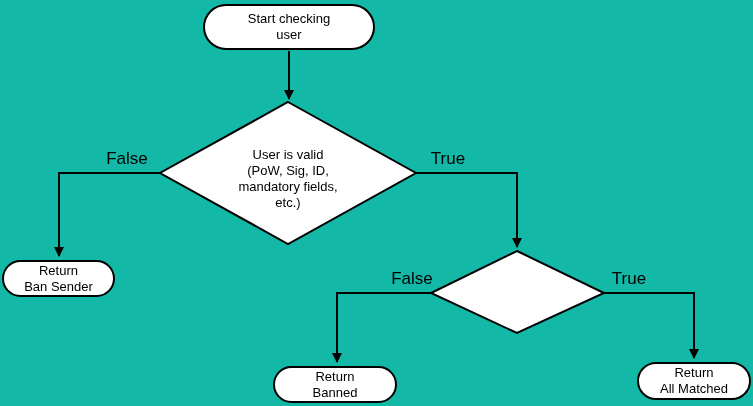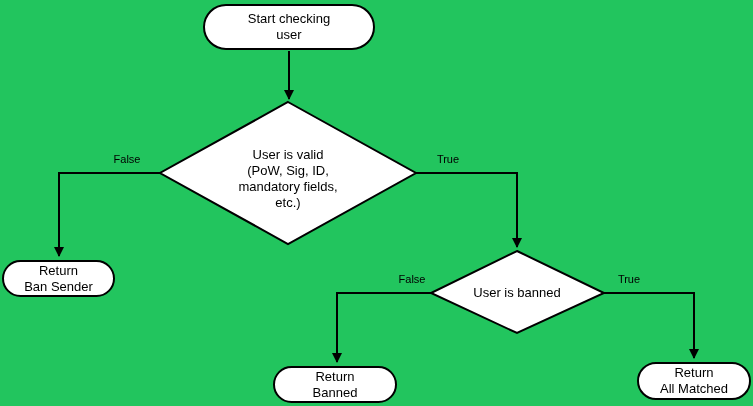--- a/index.html
+++ b/index.html
@@ -1,20 +1,20 @@
 <!DOCTYPE html>
 <html><head>
 <meta charset="utf-8">
 <style>
   html, body { margin: 0; padding: 0; background: #ffffff; }
   .canvas {
     position: relative;
     width: 753px;
     height: 406px;
-    background: #22c55e;
+    background: #14b8a6;
     font-family: "Liberation Sans", "DejaVu Sans", sans-serif;
     color: #000000;
     overflow: hidden;
   }
   svg.wires {
     position: absolute;
     left: 0; top: 0;
     width: 753px; height: 406px;
   }
   .node {
@@ -35,21 +35,21 @@
     position: absolute;
     text-align: center;
     font-size: 13px;
     line-height: 16px;
     white-space: pre-line;
   }
   .edge-label {
     position: absolute;
     width: 80px;
     text-align: center;
-    font-size: 11px;
+    font-size: 17px;
     line-height: 16px;
   }
 </style>
 </head>
 <body>
 
 <div class="canvas">
 
   <svg class="wires" viewBox="0 0 753 406">
     <defs>
@@ -78,21 +78,20 @@
 Banned</div>
 
   <div class="node terminator" style="left:637px; top:362px; width:114px; height:38px;">Return
 All Matched</div>
 
   <div class="shape-label" style="left:188px; top:147px; width:200px;">User is valid
 (PoW, Sig, ID,
 mandatory fields,
 etc.)</div>
 
-  <div class="shape-label" style="left:437px; top:285px; width:160px;">User is banned</div>
 
   <div class="edge-label" style="left:87px; top:151px;">False</div>
 
   <div class="edge-label" style="left:408px; top:151px;">True</div>
 
   <div class="edge-label" style="left:372px; top:271px;">False</div>
 
   <div class="edge-label" style="left:589px; top:271px;">True</div>
 
 </div>

